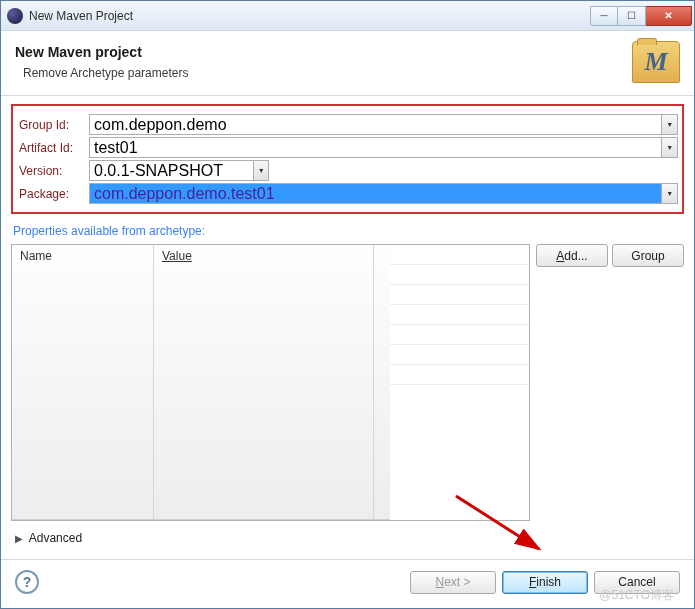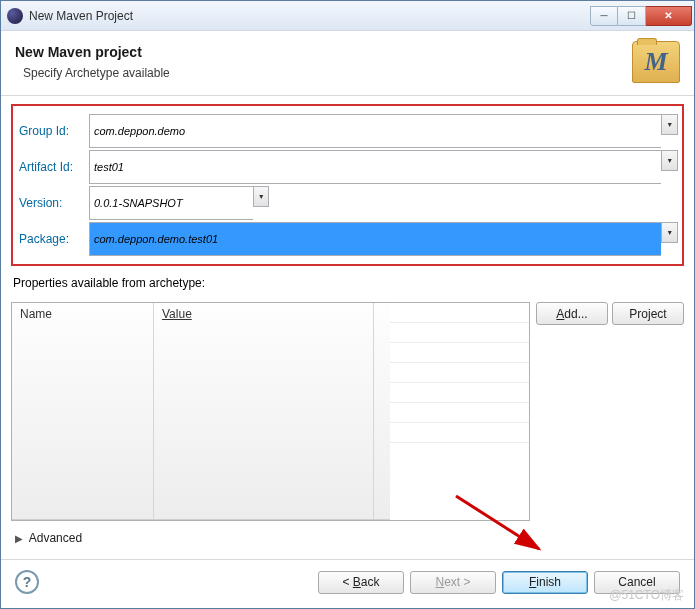--- a/index.html
+++ b/index.html
@@ -15,71 +15,71 @@
   .header { background: #fff; padding: 10px 14px 12px; border-bottom: 1px solid #d9d9d9; display: flex; align-items: center; }
   .header-left { flex: 1; }
   .header h1 { font-size: 14px; font-weight: bold; margin: 0 0 6px 0; color: #1a1a1a; }
   .header p { margin: 0; color: #3a3a3a; padding-left: 8px; }
   .maven-icon { width: 48px; height: 42px; background: linear-gradient(#f2d27a,#e0b050); border: 1px solid #c09030; border-radius: 4px 4px 2px 2px; display: flex; align-items: center; justify-content: center; position: relative; }
   .maven-icon::before { content:""; position:absolute; top:-4px; left:4px; width:18px; height:6px; background:#e8c060; border:1px solid #c09030; border-bottom:none; border-radius:3px 3px 0 0; }
   .maven-icon span { font-size: 26px; font-weight: bold; color: #43648a; font-family: Georgia, serif; font-style: italic; }
   .body { flex: 1; padding: 8px 10px 10px; display: flex; flex-direction: column; overflow: hidden; }
   .form-group { border: 2px solid #d03030; padding: 6px 4px 6px 6px; margin-bottom: 6px; }
   .row { display: flex; align-items: center; margin: 2px 0; }
-  .row label { width: 70px; color: #0369a1; }
+  .row label { width: 70px; color: #7f1d1d; }
   .field { flex: 1; position: relative; }
-  .field input, .field select { width: 100%; height: 34px; border: 1px solid #abadb3; padding: 1px 4px; background: #fff; font-size: 11px; font-style: italic; }
+  .field input, .field select { width: 100%; height: 21px; border: 1px solid #abadb3; padding: 1px 4px; background: #fff; font-size: 16px; }
   .field .combo { display:flex; }
   .field .combo input { border-right:none; }
   .field .combo .arrow, .small-arrow { width:17px; height:21px; border:1px solid #abadb3; background:linear-gradient(#f7f7f7,#e2e2e2); display:flex; align-items:center; justify-content:center; font-size:8px; color:#333; }
-  .field.selected input { background:#3399ff; color:#000000; }
+  .field.selected input { background:#3399ff; color:#4c1d95; }
   .version-field { width: 180px; flex: none; }
-  .props-label { margin: 4px 0 12px 2px; color: #000000; }
+  .props-label { margin: 4px 0 6px 2px; color: #3b82f6; }
   .props-area { display: flex; gap: 6px; flex: 1; min-height: 0; }
   .table { flex: 1; border: 1px solid #b0b0b0; background: #fff; display: flex; flex-direction: row; }
   .table-head { display: flex; background: linear-gradient(#fefefe,#ededed); border-bottom: 1px solid #cfcfcf; }
   .th { padding: 4px 8px; border-right: 1px solid #d6d6d6; color: #333; text-align: left; }
   .th.name { width: 142px; }
   .th.value { width: 220px; text-decoration: underline; }
   .th.rest { flex: 1; border-right: none; }
   .table-rows { flex: 1; }
   .table-rows .tr { height: 20px; border-bottom: 1px solid #ececec; }
   .side-btns { display: flex; flex-direction: row; gap: 4px; }
   .btn { height: 23px; min-width: 72px; padding: 0 10px; border: 1px solid #a9a9a9; background: linear-gradient(#fdfdfd,#e7e7e7); border-radius: 3px; color: #222; display:flex; align-items:center; justify-content:center; }
   .btn.disabled { color: #9a9a9a; }
   .btn.primary { border: 1px solid #3c7fb1; background: linear-gradient(#eaf6fd,#bee6fd); box-shadow: 0 0 0 1px #7cc0e8 inset; }
   .advanced { padding: 10px 4px 4px; display:flex; align-items:center; color:#222; }
   .advanced .tri { font-size: 10px; margin-right: 6px; color:#555; }
   .footer { border-top: 1px solid #d9d9d9; padding: 10px 14px 14px; display: flex; align-items: center; }
   .help { width: 24px; height: 24px; border: 2px solid #7a9ab0; border-radius: 50%; color: #5a7a90; display:flex; align-items:center; justify-content:center; font-weight:bold; font-size:14px; }
   .footer .spacer { flex: 1; }
   .footer .btn { min-width: 86px; margin-left: 6px; }
   .arrow-annot { position:absolute; pointer-events:none; }
-  .watermark { position:absolute; right:10px; bottom:4px; color:#c8c8c8; font-size:12px; pointer-events:none; }
+  .watermark { position:absolute; right:20px; bottom:4px; color:#c8c8c8; font-size:12px; pointer-events:none; }
   u { text-decoration: underline; }
 </style>
 </head>
 <body>
 
 <div class="window">
 
   <div class="titlebar">
     <div class="eclipse-icon"></div>
     <div class="title-text">New Maven Project</div>
     <div class="winbtns">
       <div class="winbtn">─</div>
       <div class="winbtn">☐</div>
       <div class="winbtn close">✕</div>
     </div>
   </div>
 
   <div class="header">
     <div class="header-left">
       <h1>New Maven project</h1>
-      <p>Specify Archetype available</p>
+      <p>Remove Archetype parameters</p>
     </div>
     <div class="maven-icon">
         <span>M</span>
       </div>
   </div>
 
   <div class="body">
 
     <div class="form-group">
       <div class="row">
@@ -135,37 +135,34 @@
           <div class="tr"></div>
           <div class="tr"></div>
           <div class="tr"></div>
           <div class="tr"></div>
         </div>
       </div>
       <div class="side-btns">
         <button class="btn">
             <span><u>A</u><span>dd...</span></span>
           </button>
-        <button class="btn">Project</button>
+        <button class="btn">Group</button>
       </div>
     </div>
 
     <div class="advanced">
       <span class="tri">▶</span>
       <span>Advanced</span>
     </div>
 
   </div>
 
   <div class="footer">
     <div class="help">?</div>
     <div class="spacer"></div>
-    <button class="btn">
-        <span>&lt; <u>B</u>ack</span>
-      </button>
     <button class="btn disabled">
         <span><u>N</u>ext &gt;</span>
       </button>
     <button class="btn primary">
         <span><u>F</u>inish</span>
       </button>
     <button class="btn">Cancel</button>
   </div>
 
   <svg class="arrow-annot" style="left:450px; top:490px; width:100px; height:70px;">

